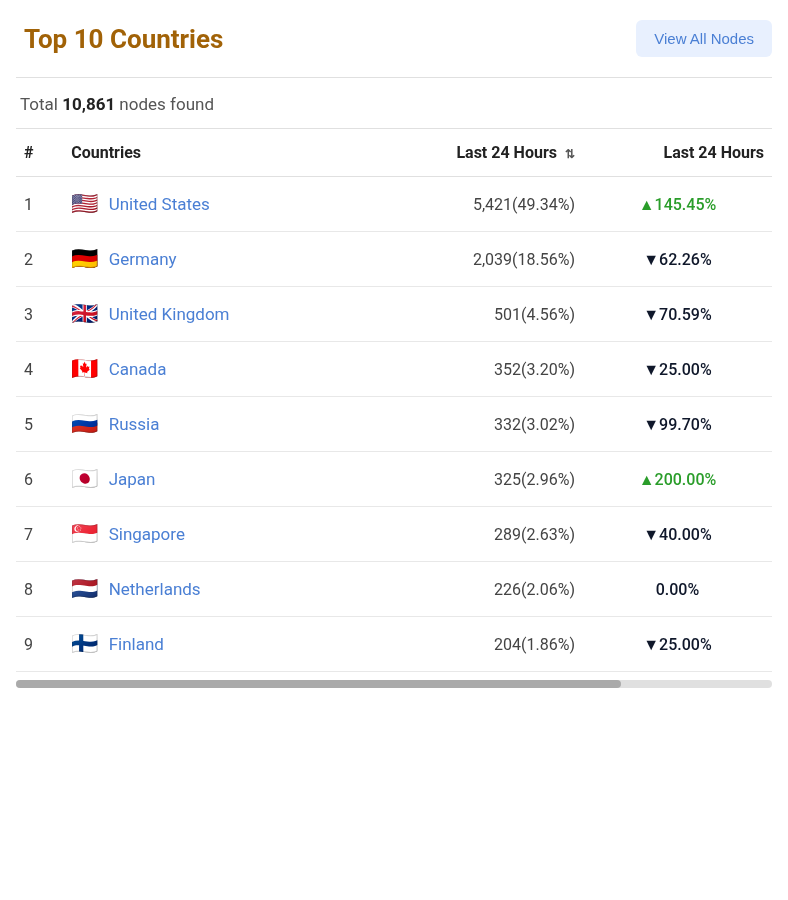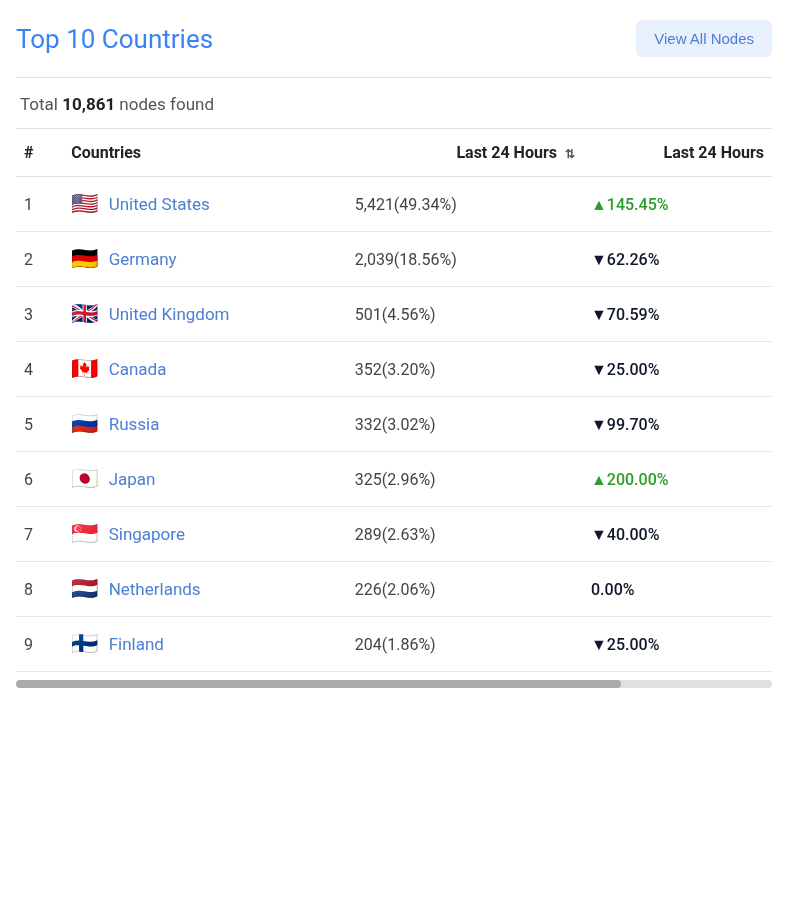--- a/index.html
+++ b/index.html
@@ -17,22 +17,23 @@
 
     .header {
       display: flex;
       justify-content: space-between;
       align-items: center;
       margin-bottom: 20px;
     }
 
     .title {
       font-size: 26px;
-      font-weight: 400;
-      color: #3b82f6;
+      font-weight: 700;
+      color: #a16207;
+      margin-left: 8px;
     }
 
     .view-all-btn {
       background: #e8f0fe;
       color: #4a7fd4;
       border: none;
       border-radius: 6px;
       padding: 10px 18px;
       font-size: 15px;
       cursor: pointer;
@@ -111,25 +112,26 @@
       color: #4a7fd4;
       font-size: 17px;
     }
 
     .flag {
       font-size: 22px;
       line-height: 1;
     }
 
     td.nodes-val {
+      text-align: right;
       color: #444;
     }
 
     td.change-val {
-      text-align: left;
+      text-align: center;
       font-weight: 500;
     }
 
     .positive { color: #2a9d2a; }
     .negative { color: #0f172a; }
     .neutral  { color: #0f172a; }
 
     .scrollbar-area {
       margin-top: 8px;
       background: #e0e0e0;

